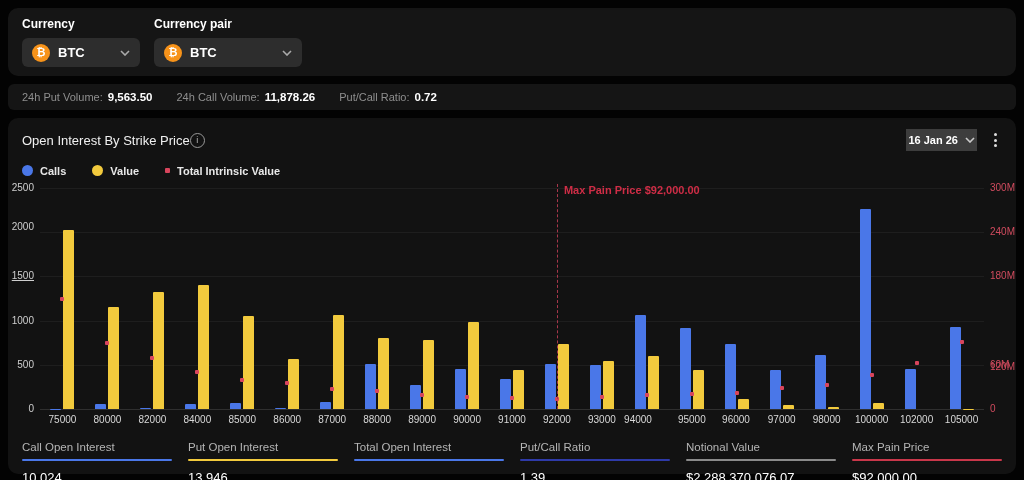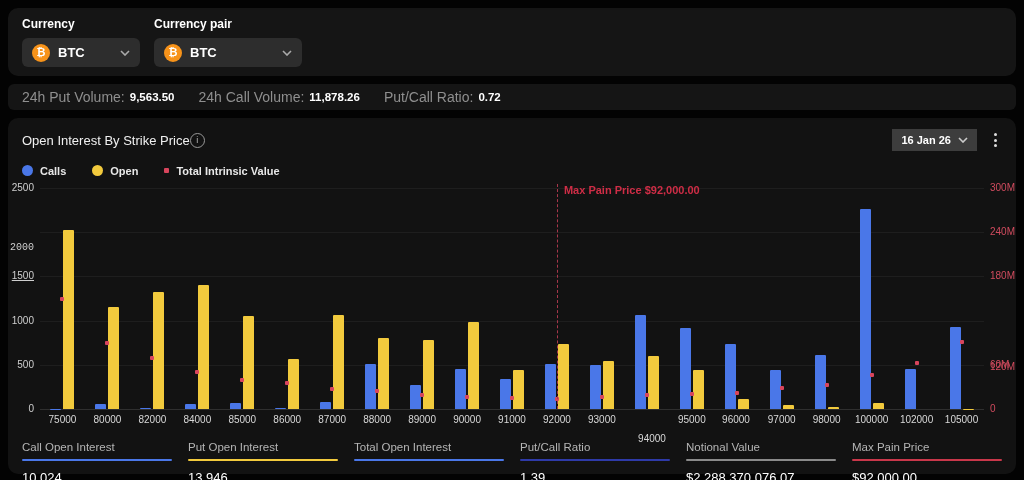--- a/index.html
+++ b/index.html
@@ -18,33 +18,33 @@
     display:flex; align-items:center; padding:0 10px; gap:8px; color:#fff; cursor:pointer; }
   .select-btn.w1 { width:118px; } .select-btn.w2 { width:148px; }
   .coin { width:18px; height:18px; border-radius:50%; background:#f7931a; color:#fff;
     display:flex; align-items:center; justify-content:center; font-size:11px; font-weight:bold;
     font-family:"DejaVu Sans", sans-serif; }
   .select-value { font-size:13px; font-weight:bold; flex:1; text-align:left; }
 
   
   .stats-bar { margin-top:8px; height:26px; background:#151515; border-radius:6px;
     display:flex; align-items:center; padding:0 14px; gap:24px; }
-  .stat-label { color:#8f8f8f; font-size:14px; }
+  .stat-label { color:#8f8f8f; font-size:11px; }
   .stat-value { color:#fff; font-weight:bold; font-size:11.5px; margin-left:5px; }
 
   
   .chart-card { margin-top:8px; height:356px; background:#121212; position:relative; }
   .chart-header { display:flex; align-items:center; justify-content:space-between; padding:10px 14px 0; height:24px; }
   .chart-title-wrap { display:flex; align-items:center; }
   .chart-title { font-size:13px; color:#f0f0f0; }
   .info-icon { width:13px; height:13px; border:1px solid #999; border-radius:50%; color:#bbb;
     font-size:9px; line-height:13px; text-align:center; cursor:pointer; }
   .header-right { display:flex; align-items:center; gap:12px; }
   .date-chip { background:#3d3d3d; border:none; border-radius:0; color:#fff; font-weight:bold;
-    font-size:11px; padding:5px 9px; display:flex; align-items:center; gap:7px; cursor:pointer;margin-left:44px; }
+    font-size:11px; padding:5px 2px; display:flex; align-items:center; gap:7px; cursor:pointer;margin-left:44px; }
   .kebab { display:flex; flex-direction:column; gap:2.5px; cursor:pointer; padding:3px 5px; }
   .kebab span { width:3px; height:3px; border-radius:50%; background:#ddd; }
 
   .legend-row { display:flex; align-items:center; gap:26px; padding:12px 14px 0; height:13px; }
   .legend-item { display:flex; align-items:center; gap:7px; font-size:11px; font-weight:bold;
     color:#e8e8e8; cursor:pointer; }
   .legend-dot { width:11px; height:11px; border-radius:50%; }
   .legend-dot.small { width:5px; height:5px; border-radius:1px; }
 
   .chart-wrap { position:relative; height:244px; margin-top:4px; }
@@ -127,21 +127,21 @@
     </div>
   </div>
 
   <div class="legend-row" id="legend-row">
       <div class="legend-item">
         <span class="legend-dot" style="background: rgb(74, 119, 232);"></span>
         <span>Calls</span>
       </div>
       <div class="legend-item">
         <span class="legend-dot" style="background: rgb(242, 202, 61);"></span>
-        <span>Open</span>
+        <span>Value</span>
       </div>
       <div class="legend-item">
         <span class="legend-dot small" style="background: rgb(216, 69, 92);"></span>
         <span>Total Intrinsic Value</span>
       </div>
     </div>
 
   <div class="chart-wrap" id="chart-wrap">
     <div class="plot" id="plot">
         <div class="gridline zero" style="top: 221px;"></div>
@@ -211,42 +211,42 @@
         <div class="bar" style="left: 877.571px; height: 0px; background: rgb(242, 202, 61);"></div>
         <div class="idot" style="left: 874.571px; top: 173.327px; background: rgb(216, 69, 92);"></div>
         <div class="bar" style="left: 909.524px; height: 82.212px; background: rgb(74, 119, 232);"></div>
         <div class="bar" style="left: 922.524px; height: 0.442px; background: rgb(242, 202, 61);"></div>
         <div class="idot" style="left: 919.524px; top: 151.963px; background: rgb(216, 69, 92);"></div>
       </div>
   <div class="tick-left" style="top: 222px;">0</div>
       <div class="tick-left" style="top: 177.8px;">500</div>
       <div class="tick-left" style="top: 133.6px;">1000</div>
       <div class="tick-left" style="top: 89.4px; text-decoration: underline;">1500</div>
-      <div class="tick-left" style="top: 61px; font-family: Liberation Mono, monospace;">2000</div>
+      <div class="tick-left" style="top: 40px;">2000</div>
       <div class="tick-left" style="top: 1px;">2500</div>
       <div class="tick-right" style="top: 222px;">0</div>
       <div class="tick-right" style="top: 177.8px;">60M</div>
       <div class="tick-right" style="top: 133.6px; margin-top: 46px;">120M</div>
       <div class="tick-right" style="top: 89.4px;">180M</div>
       <div class="tick-right" style="top: 45.2px;">240M</div>
       <div class="tick-right" style="top: 1px;">300M</div>
       <div class="x-label" style="left: 29.4762px;">75000</div>
       <div class="x-label" style="left: 74.4286px;">80000</div>
       <div class="x-label" style="left: 119.381px;">82000</div>
       <div class="x-label" style="left: 164.333px;">84000</div>
       <div class="x-label" style="left: 209.286px;">85000</div>
       <div class="x-label" style="left: 254.238px;">86000</div>
       <div class="x-label" style="left: 299.19px;">87000</div>
       <div class="x-label" style="left: 344.143px;">88000</div>
       <div class="x-label" style="left: 389.095px;">89000</div>
       <div class="x-label" style="left: 434.048px;">90000</div>
       <div class="x-label" style="left: 479px;">91000</div>
       <div class="x-label" style="left: 523.952px;">92000</div>
       <div class="x-label" style="left: 568.905px;">93000</div>
-      <div class="x-label" style="left: 619px; margin-top: 19px;">94000</div>
+      <div class="x-label" style="left: 605px;">94000</div>
       <div class="x-label" style="left: 658.81px;">95000</div>
       <div class="x-label" style="left: 703px;">96000</div>
       <div class="x-label" style="left: 748.714px;">97000</div>
       <div class="x-label" style="left: 793.667px;">98000</div>
       <div class="x-label" style="left: 838.619px;">100000</div>
       <div class="x-label" style="left: 883.571px;">102000</div>
       <div class="x-label" style="left: 928.524px;">105000</div>
       <div class="maxpain-line" style="left: 548.952px;"></div>
       <div class="maxpain-label" style="left: 555.952px; top: 3px;">Max Pain Price $92,000.00</div>
     </div>

